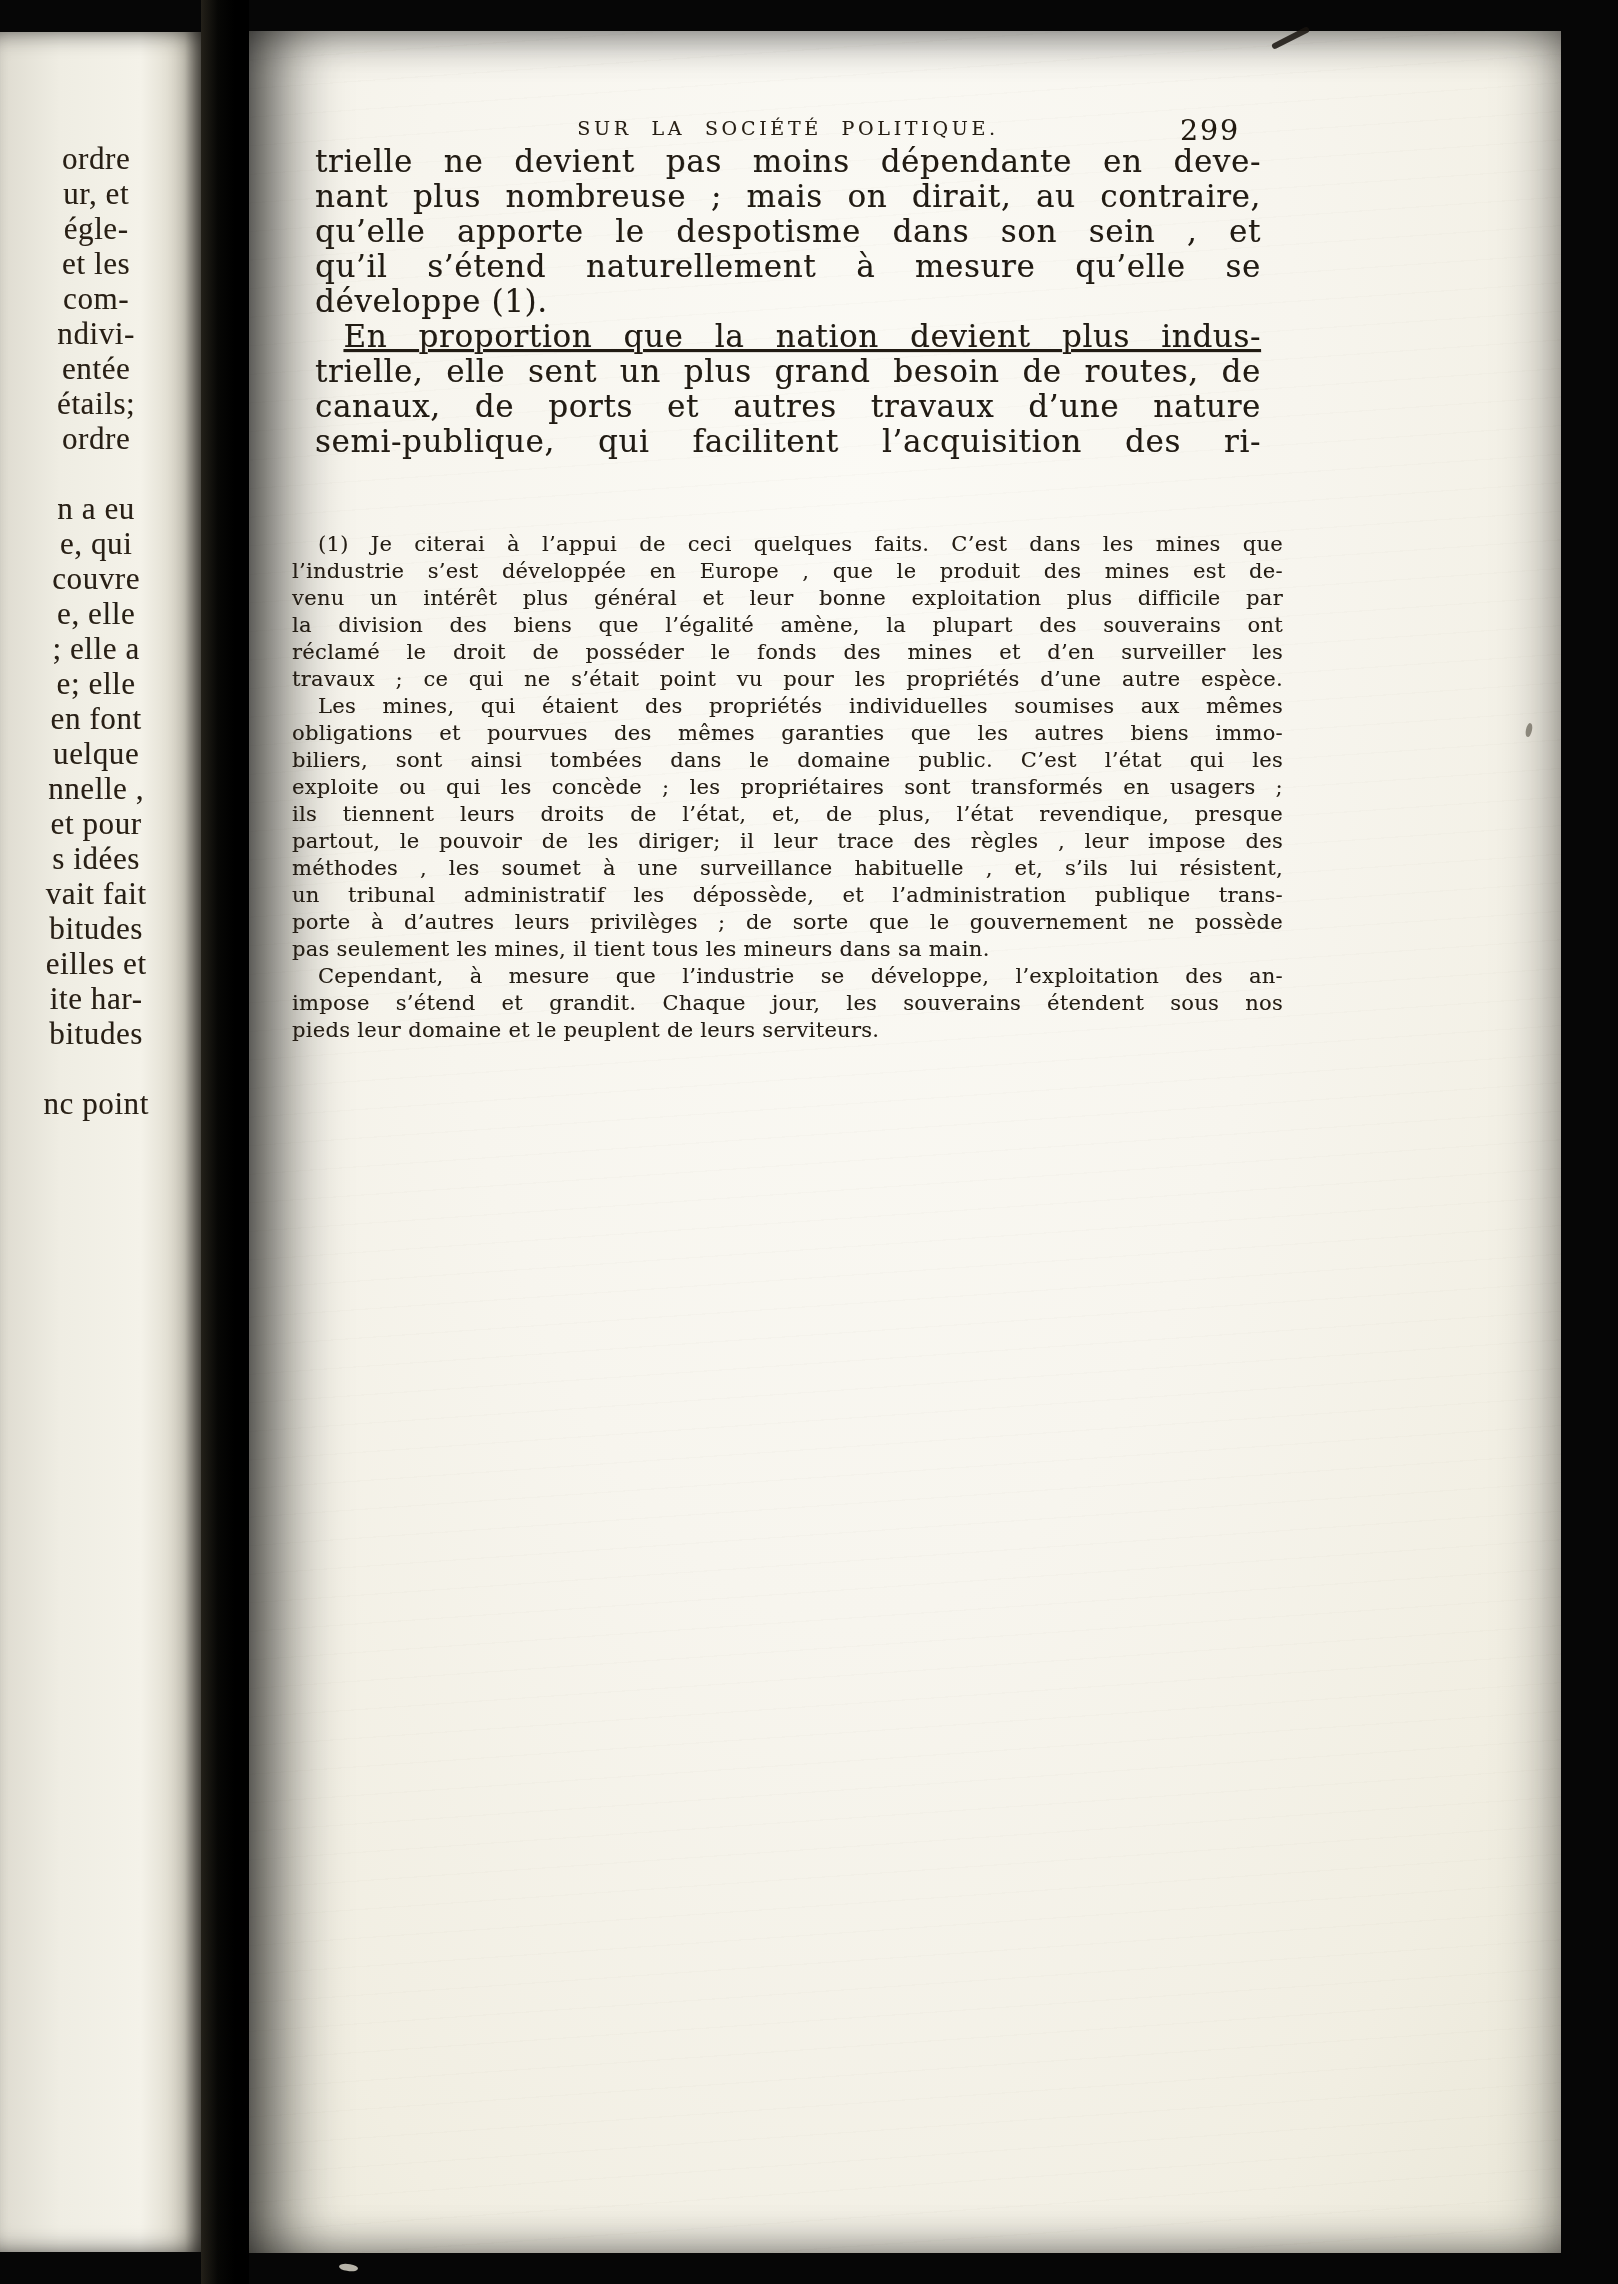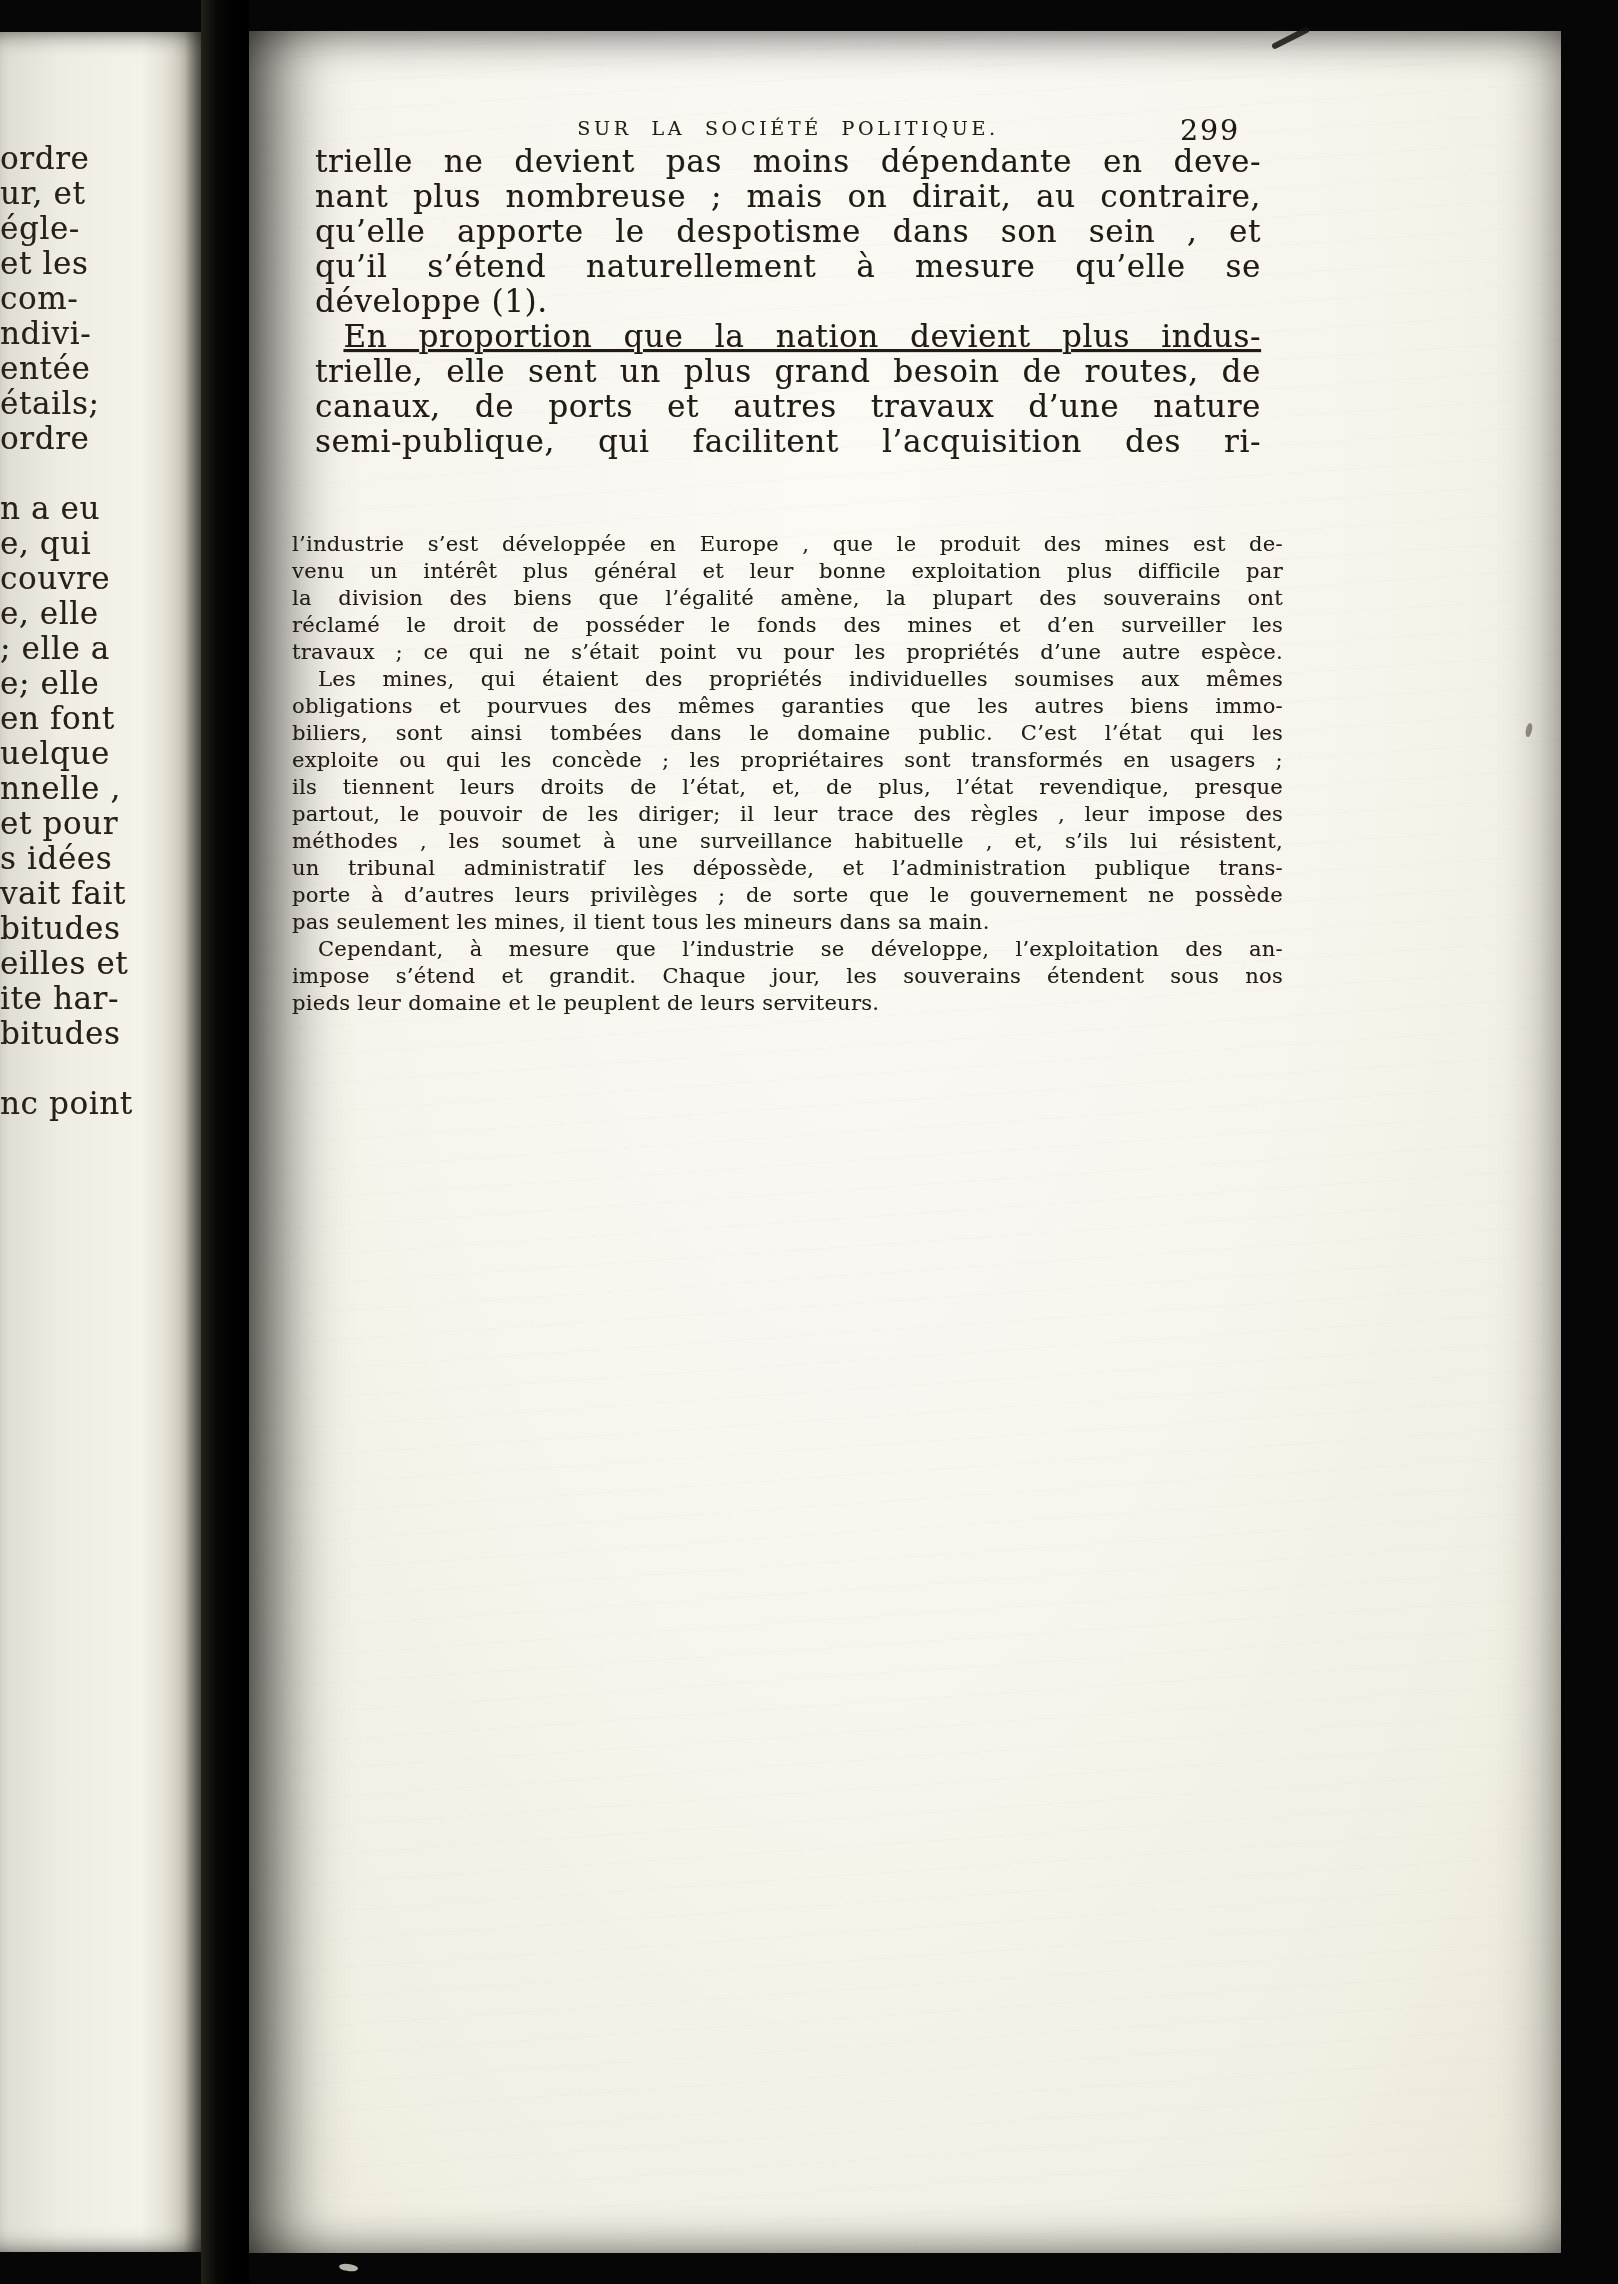--- a/index.html
+++ b/index.html
@@ -14,23 +14,24 @@
   }
 
   
   .left-page {
     position:absolute; left:0; top:32px; width:201px; height:2220px;
     background:linear-gradient(90deg,#dedbd0 0%,#efede3 30%,#f4f2e9 70%,#d9d5c7 92%,#8d887d 100%);
     box-shadow:inset -18.6px 0 26px -11px rgba(0,0,0,.6), inset 0 18.6px 25px -18.6px rgba(0,0,0,.45), inset 0 -18.6px 25px -18.6px rgba(0,0,0,.45);
   }
   .left-frags {
     position:absolute; top:109px; left:0; right:8.7px;
-    text-align:left; font-size:31px; line-height:35px;
+    text-align:center; font-size:31px; line-height:35px;
     letter-spacing:0.6px; color:#281f15;
     text-shadow:0.2px 0.4px 0.6px rgba(30,22,12,.35);
+    font-family:Liberation Serif, serif;
   }
 
   
   .gutter {
     position:absolute; left:201px; top:0; width:48px; height:100%;
     background:linear-gradient(90deg,#232019 0%,#070705 35%,#000 70%,#000 100%);
   }
 
   
   .main-page {
@@ -144,20 +145,21 @@
         <div class="line j">qu’il s’étend naturellement à mesure qu’elle se</div>
         <div class="line">développe (1).</div>
         <div class="line j indent">En proportion que la nation devient plus indus-</div>
         <div class="line j">trielle, elle sent un plus grand besoin de routes, de</div>
         <div class="line j">canaux, de ports et autres travaux d’une nature</div>
         <div class="line j">semi-publique, qui facilitent l’acquisition des ri-</div>
       </div>
 
     <div class="footnote">
 
+    <div class="line j indent">(1) Je citerai à l’appui de ceci quelques faits. C’est dans les mines que</div>
         <div class="line j">l’industrie s’est développée en Europe , que le produit des mines est de-</div>
         <div class="line j">venu un intérêt plus général et leur bonne exploitation plus difficile par</div>
         <div class="line j">la division des biens que l’égalité amène, la plupart des souverains ont</div>
         <div class="line j">réclamé le droit de posséder le fonds des mines et d’en surveiller les</div>
         <div class="line j">travaux ; ce qui ne s’était point vu pour les propriétés d’une autre espèce.</div>
         <div class="line j indent">Les mines, qui étaient des propriétés individuelles soumises aux mêmes</div>
         <div class="line j">obligations et pourvues des mêmes garanties que les autres biens immo-</div>
         <div class="line j">biliers, sont ainsi tombées dans le domaine public. C’est l’état qui les</div>
         <div class="line j">exploite ou qui les concède ; les propriétaires sont transformés en usagers ;</div>
         <div class="line j">ils tiennent leurs droits de l’état, et, de plus, l’état revendique, presque</div>

